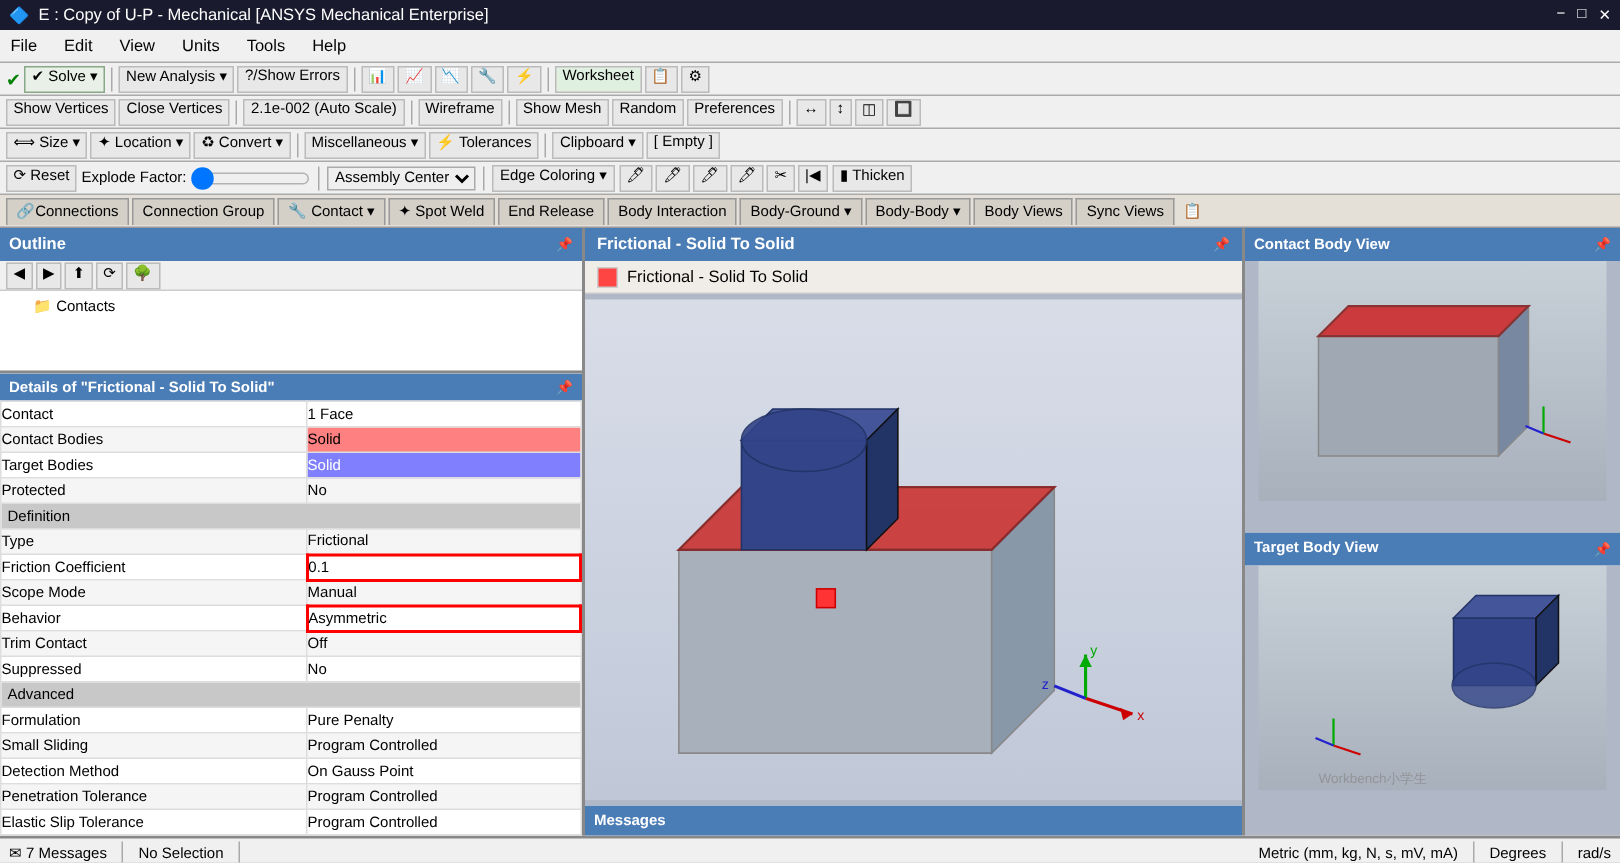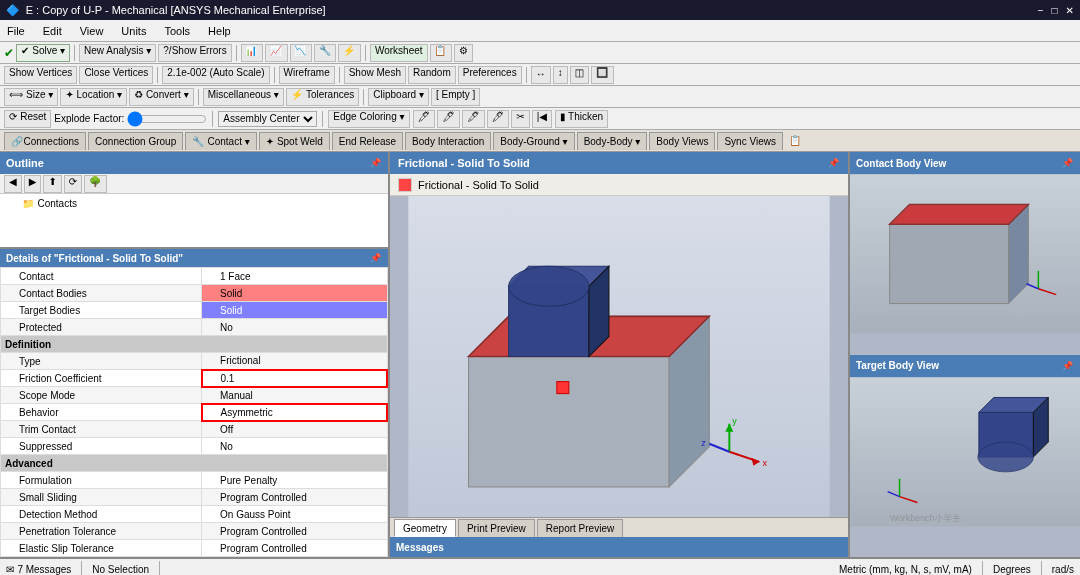--- a/index.html
+++ b/index.html
@@ -32,34 +32,34 @@
     .filter-select { font-size: 10px; border: 1px solid #aaa; height: 16px; }
     .filter-input { font-size: 10px; border: 1px solid #aaa; height: 16px; flex: 1; padding: 0 2px; }
     .outline-toolbar { background: #f0f0f0; height: 20px; display: flex; align-items: center; padding: 0 4px; gap: 2px; border-bottom: 1px solid #ccc; }
     .outline-tree { flex: 1; background: white; overflow-y: auto; padding: 2px; font-size: 10px; }
     .tree-item { padding: 2px 4px; display: flex; align-items: center; gap: 3px; cursor: pointer; }
     
     
     .details-panel { background: white; border-top: 2px solid #888; }
     .details-header { background: #4a7cb5; color: white; height: 18px; display: flex; align-items: center; padding: 0 6px; font-size: 10px; font-weight: bold; justify-content: space-between; }
     .details-table { width: 100%; border-collapse: collapse; font-size: 10px; }
-    .details-table td { border: 1px solid #ddd; padding: 1px 18px; height: 17px; }
+    .details-table td { border: 1px solid #ddd; padding: 1px 0; height: 17px; }
     .details-table tr:nth-child(even) { background: #f5f5f5; }
-    .section-header td { background: #c8c8c8; font-weight: bold; padding: 1px 4px; }
+    .section-header td { background: #c8c8c8; font-weight: normal; padding: 1px 4px; }
     .highlight-red { background: #ff8080 !important; }
     .highlight-blue { background: #8080ff !important; color: white; }
     
     
     .center-panel { flex: 1; display: flex; flex-direction: column; background: #f8f8f8; }
     .viewport-header { background: #4a7cb5; color: white; height: 22px; display: flex; align-items: center; padding: 0 8px; font-size: 11px; font-weight: bold; gap: 6px; }
     .viewport { flex: 1; background: #b0b8c8; position: relative; overflow: hidden; }
     .viewport-tabs { background: #e0dcd4; height: 20px; display: flex; align-items: flex-end; padding: 0 4px; border-top: 1px solid #999; }
     
     
-    .right-panel { width: 232px; display: flex; flex-direction: column; border-left: 2px solid #888; background: #e8e4dc; }
+    .right-panel { width: 252px; display: flex; flex-direction: column; border-left: 2px solid #888; background: #e8e4dc; }
     .view-header { background: #4a7cb5; color: white; height: 22px; display: flex; align-items: center; padding: 0 6px; font-size: 10px; font-weight: bold; justify-content: space-between; }
     .view-area { flex: 1; background: #b0b8c8; position: relative; }
     .view-area-bottom { flex: 1; background: #b0b8c8; position: relative; }
     
     
     .status-bar { background: #f0f0f0; height: 22px; display: flex; align-items: center; padding: 0 6px; gap: 8px; border-top: 2px solid #888; font-size: 10px; justify-content: space-between; }
     .status-item { display: flex; align-items: center; gap: 3px; }
     
     
     .messages-bar { background: #4a7cb5; color: white; height: 20px; display: flex; align-items: center; padding: 0 6px; font-size: 10px; font-weight: bold; }
@@ -373,25 +373,20 @@
           <text x="33" y="14" fill="#cc0000" font-size="9">x</text>
           <line x1="0" y1="0" x2="0" y2="-28" stroke="#00aa00" stroke-width="2"></line>
           <polygon points="0,-28 -4,-20 4,-20" fill="#00aa00"></polygon>
           <text x="3" y="-28" fill="#00aa00" font-size="9">y</text>
           <line x1="0" y1="0" x2="-20" y2="-8" stroke="#2222cc" stroke-width="2"></line>
           <text x="-28" y="-6" fill="#2222cc" font-size="9">z</text>
         </g>
       </svg>
     </div>
 
-    <div class="viewport-tabs">
-      <div class="tab active">Geometry</div>
-      <div class="tab">Print Preview</div>
-      <div class="tab">Report Preview</div>
-    </div>
 
     <div class="messages-bar">
       <span>Messages</span>
     </div>
   </div>
 
   <div class="right-panel">
 
     <div class="view-header">
       <span>Contact Body View</span>

